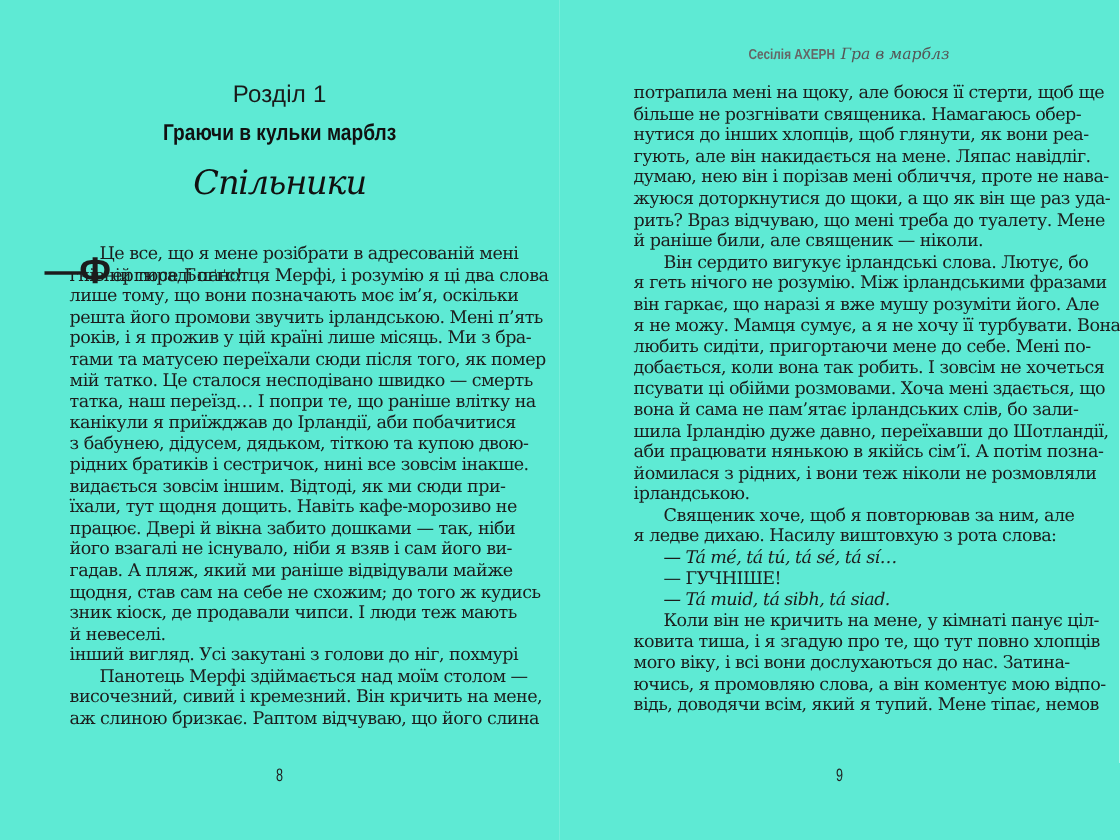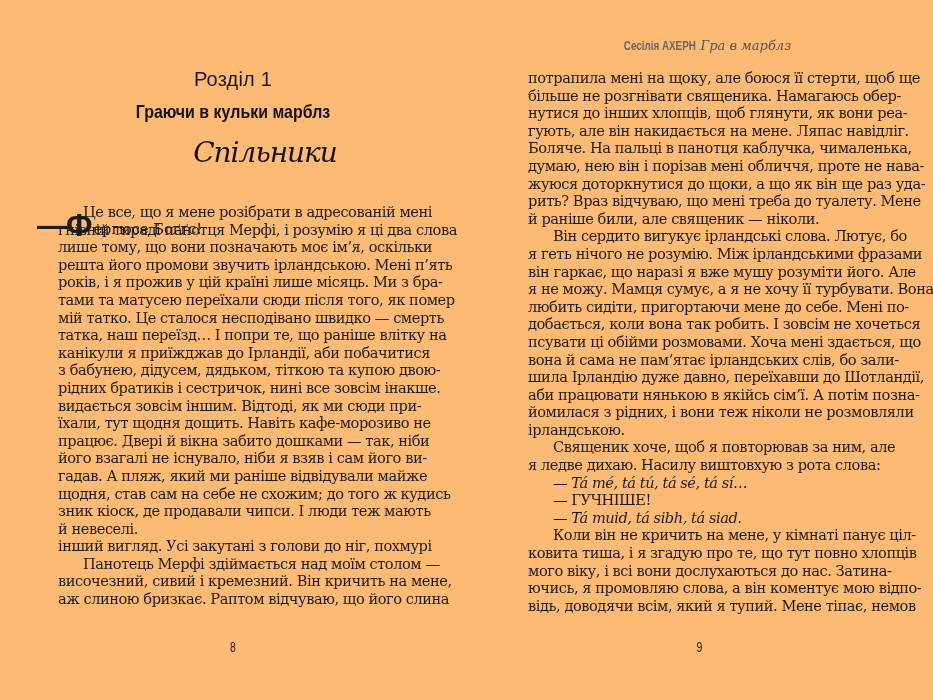--- a/index.html
+++ b/index.html
@@ -1,34 +1,33 @@
 <!DOCTYPE html>
 <html><head>
 <meta charset="utf-8">
 <style>
   html, body { margin: 0; padding: 0; background: #ffffff; }
   body { width: 933px; height: 700px; position: relative; overflow: hidden; }
-  .page { position: absolute; top: 0; height: 700px; width: 466px; background: #fdba74; }
+  .page { position: absolute; top: 0; height: 700px; width: 466px; background: #5eead4; }
   .page.left { left: 0; }
   .page.right { left: 466px; width: 467px; }
   .chapter-num {
     position: absolute; left: 0; width: 466px; top: 68px; text-align: center;
     font-family: "Liberation Sans", sans-serif; font-size: 20px; color: #1a1a1a;
     letter-spacing: 0.2px;
   }
   .chapter-title {
     position: absolute; left: 0; width: 466px; top: 101px; text-align: center;
     font-family: "Liberation Sans", sans-serif; font-size: 19px; font-weight: bold; color: #111;
     transform: scaleX(0.84); transform-origin: center;
   }
   .chapter-script {
     position: absolute; left: 0; width: 466px; top: 136px; text-align: center;
     font-family: "DejaVu Serif", serif; font-style: italic; font-size: 28px; color: #111;
     letter-spacing: -1px;
-    padding-left: 32px;
   }
   .running-head {
     position: absolute; left: 0; width: 467px; top: 38px; text-align: center;
     font-size: 12px; color: #666;
   }
   .running-head .author {
     font-family: "Liberation Sans", sans-serif; font-weight: bold;
     display: inline-block; transform: scaleX(0.82); transform-origin: right center;
   }
   .running-head .book {
@@ -113,21 +112,20 @@
   <div class="running-head">
     <span class="author">Сесілія АХЕРН</span>
     <span class="book">Гра в марблз</span>
   </div>
 
   <div class="text" style="top:69px;">
     <div class="line">потрапила мені на щоку, але боюся її стерти, щоб ще</div>
     <div class="line">більше не розгнівати священика. Намагаюсь обер-</div>
     <div class="line">нутися до інших хлопців, щоб глянути, як вони реа-</div>
     <div class="line">гують, але він накидається на мене. Ляпас навідліг.</div>
-    <div class="line">Боляче. На пальці в панотця каблучка, чималенька,</div>
     <div class="line">думаю, нею він і порізав мені обличчя, проте не нава-</div>
     <div class="line">жуюся доторкнутися до щоки, а що як він ще раз уда-</div>
     <div class="line">рить? Враз відчуваю, що мені треба до туалету. Мене</div>
     <div class="line last">й раніше били, але священик — ніколи.</div>
     <div class="line indent">Він сердито вигукує ірландські слова. Лютує, бо</div>
     <div class="line">я геть нічого не розумію. Між ірландськими фразами</div>
     <div class="line">він гаркає, що наразі я вже мушу розуміти його. Але</div>
     <div class="line">я не можу. Мамця сумує, а я не хочу її турбувати. Вона</div>
     <div class="line">любить сидіти, пригортаючи мене до себе. Мені по-</div>
     <div class="line">добається, коли вона так робить. І зовсім не хочеться</div>

